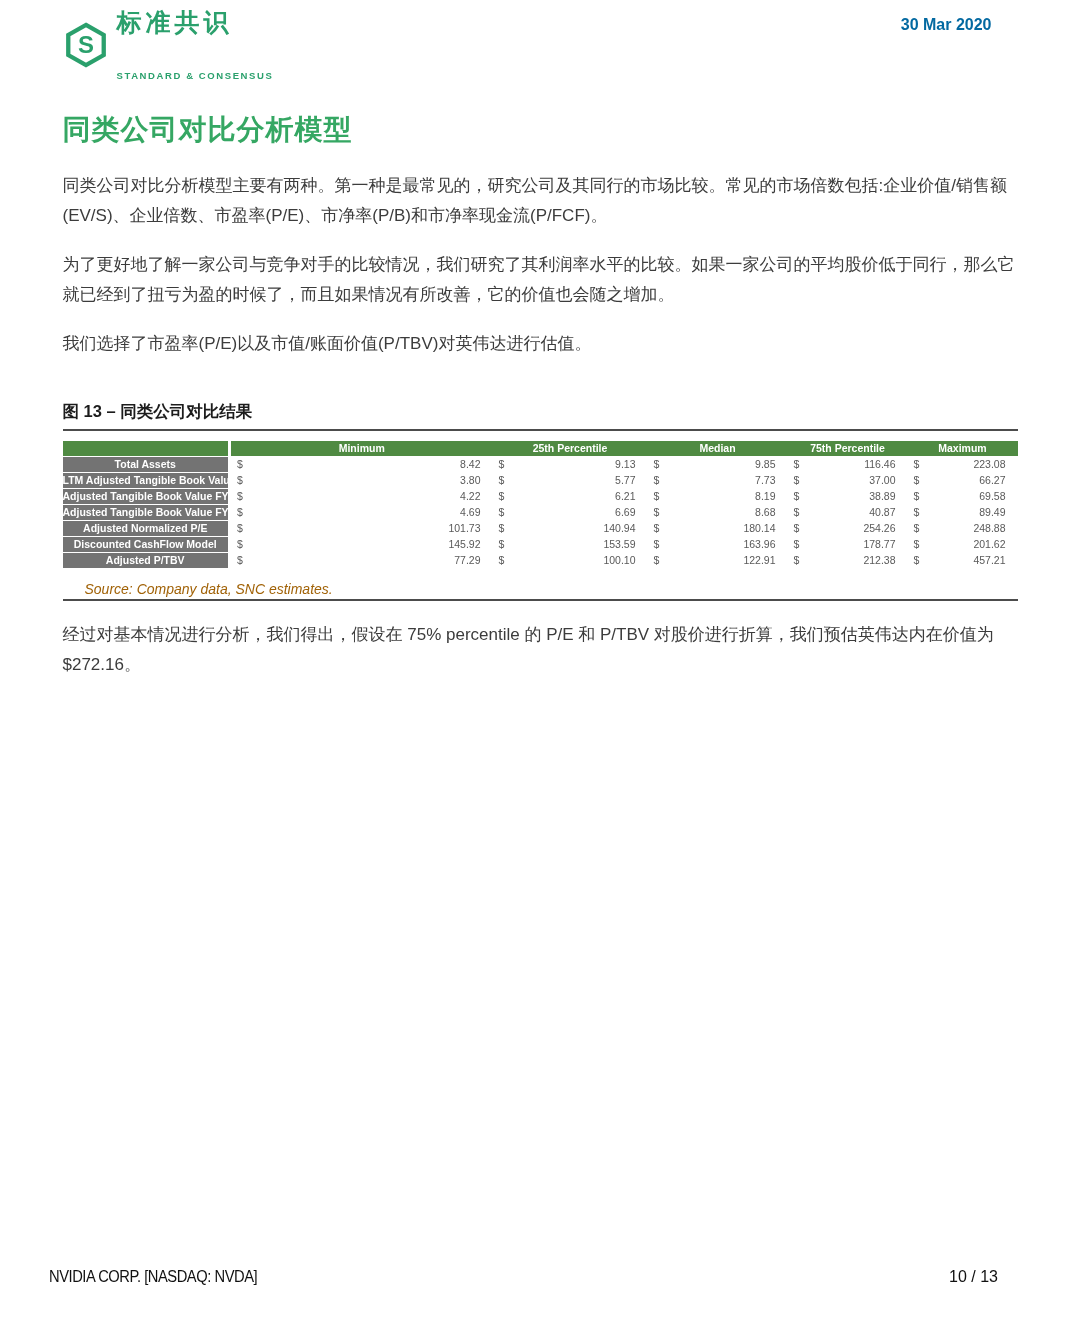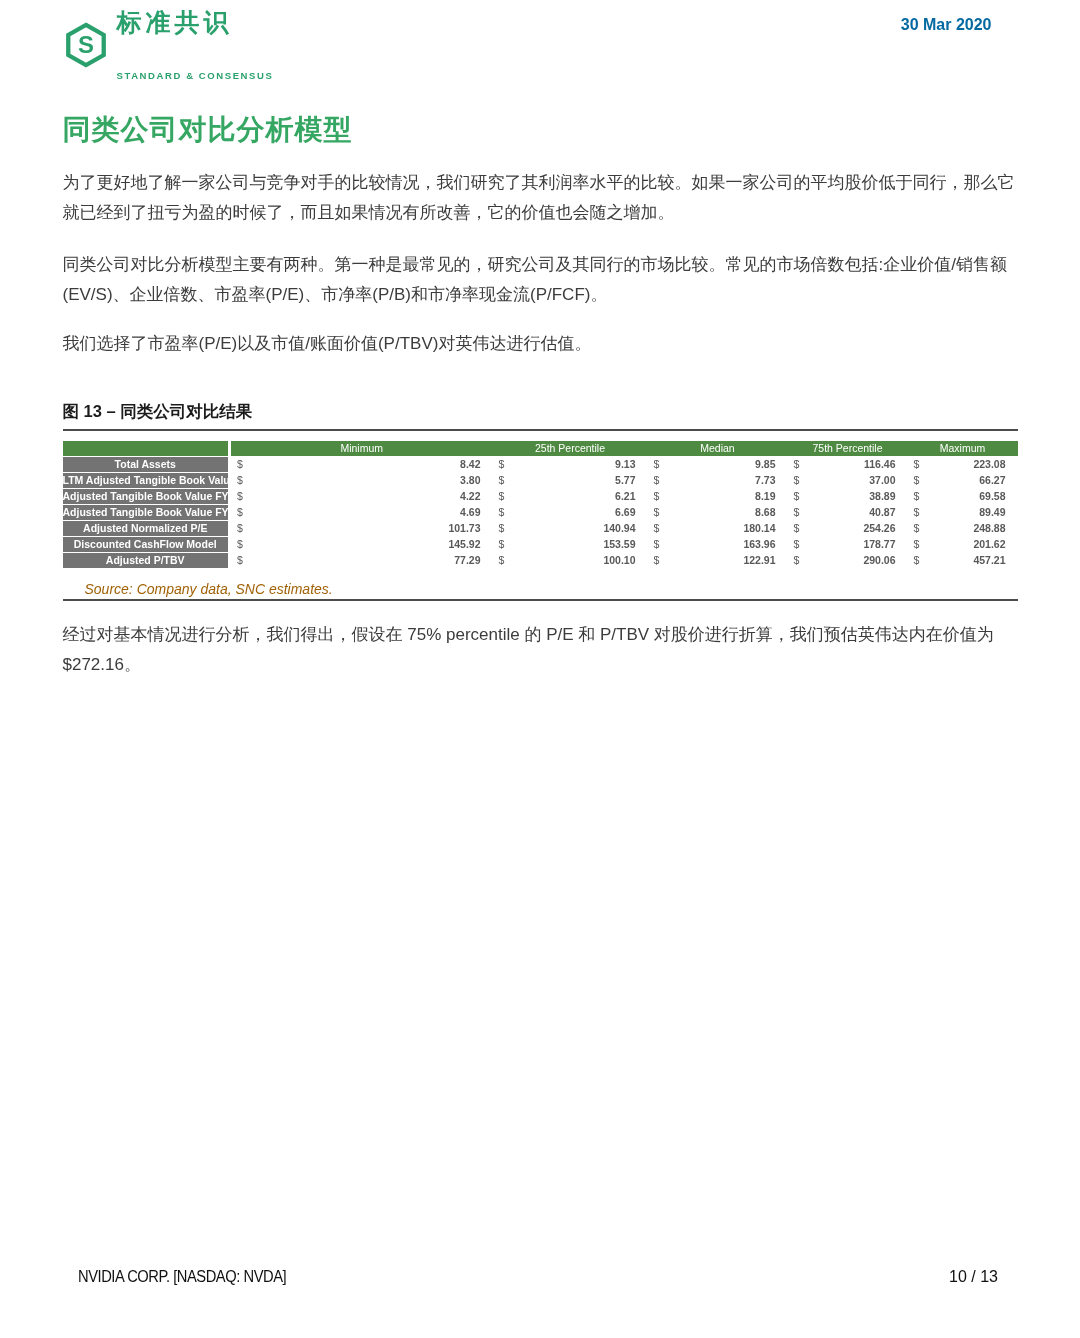--- a/index.html
+++ b/index.html
@@ -35,39 +35,39 @@
   .figure-caption { margin-top: 42px; font-size: 16.5px; font-weight: 700; color: #1c1c1c; }
   .rule { width: 955px; height: 0; border-top: 2px solid #4c4c4c; margin-top: 6px; }
   .rule-thin { border-top-width: 2px; margin-top: 2px; }
 
   
   .comp-table { margin-top: 10px; }
   table.peers { border-collapse: collapse; table-layout: fixed; width: 955px;
                 font-size: 10.5px; line-height: 1; }
   table.peers th, table.peers td { padding: 0; height: 15px; overflow: hidden; white-space: nowrap; }
   table.peers thead th {
-    background: #4f8a42; color: #ffffff; font-weight: 400;
+    background: #4f8a42; color: #ffffff; font-weight: 700;
     text-align: center; border-bottom: 1px solid #ffffff; font-size: 10.5px;
   }
   table.peers thead th.corner { border-right: 3px solid #ffffff; }
   table.peers tbody th.rowlabel {
     background: #737373; color: #ffffff; font-weight: 700; text-align: center;
     border-bottom: 1px solid #ffffff; border-right: 3px solid #ffffff; font-size: 10.5px;
   }
   table.peers td { background: #ffffff; color: #595959; }
   .cellwrap { display: flex; justify-content: space-between; align-items: center; padding: 0 12px 0 6px; }
   .dollar { text-align: left; }
-  .val { text-align: left; font-weight: bold; }
+  .val { text-align: left; }
 
   
   .source { margin-top: 12px; font-size: 14px; font-style: italic; color: #a16207; padding-left: 22px; }
 
   
   .footer {
-    position: absolute; left: 78px; right: 82px; bottom: 52px;
+    position: absolute; left: 49px; right: 82px; bottom: 52px;
     display: flex; justify-content: space-between; align-items: center;
     font-size: 16px; color: #111;
   }
   .footer .co { letter-spacing: -0.5px; transform: scaleX(0.92); transform-origin: left center; }
 </style>
 </head>
 <body>
 
 <div class="page">
   <div class="content">
@@ -81,22 +81,22 @@
         <div class="logo-text">
           <div class="logo-cn">标准共识</div>
           <div class="logo-en">STANDARD &amp; CONSENSUS</div>
         </div>
       </div>
       <div class="date">30 Mar 2020</div>
     </div>
 
     <h1 class="title">同类公司对比分析模型</h1>
 
+    <p class="body-text p-first">同类公司对比分析模型主要有两种。第一种是最常见的，研究公司及其同行的市场比较。常见的市场倍数包括:企业价值/销售额(EV/S)、企业倍数、市盈率(P/E)、市净率(P/B)和市净率现金流(P/FCF)。</p>
     <p class="body-text">为了更好地了解一家公司与竞争对手的比较情况，我们研究了其利润率水平的比较。如果一家公司的平均股价低于同行，那么它就已经到了扭亏为盈的时候了，而且如果情况有所改善，它的价值也会随之增加。</p>
-    <p class="body-text p-first">同类公司对比分析模型主要有两种。第一种是最常见的，研究公司及其同行的市场比较。常见的市场倍数包括:企业价值/销售额(EV/S)、企业倍数、市盈率(P/E)、市净率(P/B)和市净率现金流(P/FCF)。</p>
     <p class="body-text">我们选择了市盈率(P/E)以及市值/账面价值(P/TBV)对英伟达进行估值。</p>
 
     <div class="figure-caption">图 13 – 同类公司对比结果</div>
     <div class="rule"></div>
 
     <div class="comp-table" id="comp-table">
         <table class="peers">
           <colgroup>
             <col style="width: 167px;">
             <col style="width: 263px;">
@@ -330,21 +330,21 @@
               </td>
               <td>
                 <div class="cellwrap">
                   <span class="dollar">$</span>
                   <span class="val">122.91</span>
                 </div>
               </td>
               <td>
                 <div class="cellwrap">
                   <span class="dollar">$</span>
-                  <span class="val">290.06</span>
+                  <span class="val">212.38</span>
                 </div>
               </td>
               <td>
                 <div class="cellwrap">
                   <span class="dollar">$</span>
                   <span class="val">457.21</span>
                 </div>
               </td>
             </tr>
           </tbody>

